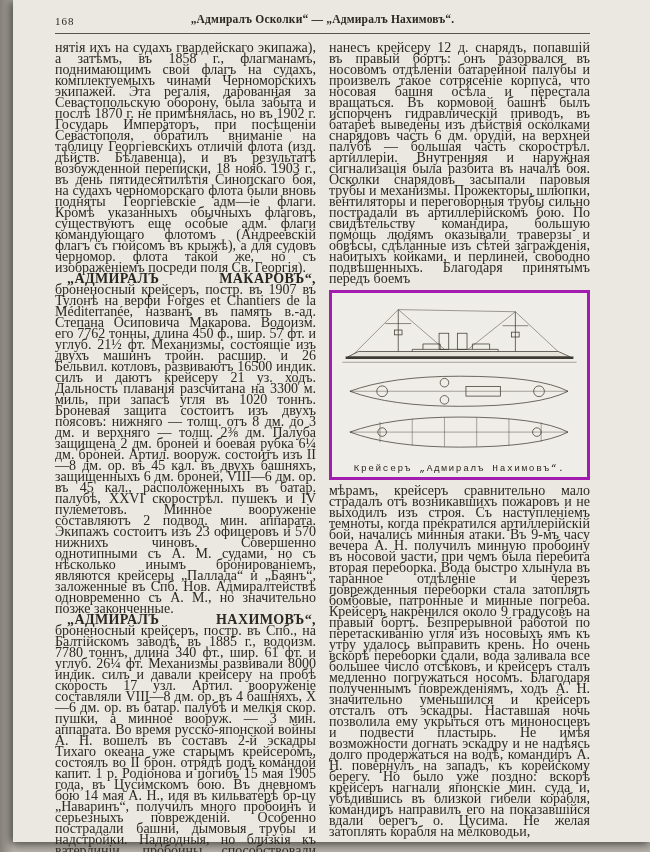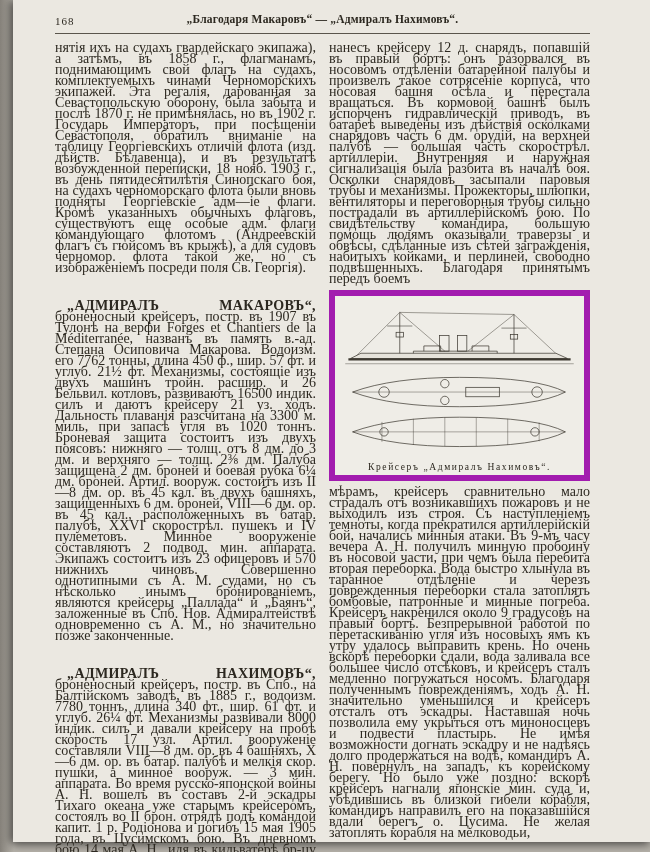--- a/index.html
+++ b/index.html
@@ -32,42 +32,43 @@
     font-weight: bold; font-size: 11.5px; letter-spacing: .2px;
   }
   .rule { border-top: 1px solid #5a554c; margin: 3px 0 8px; }
   .cols { display: flex; gap: 13px; }
   .col { width: 50%; }
   .para {
     margin: 0;
     font-size: 14px; line-height: 11px;
     text-align: justify;
   }
-  .para.indent { text-indent: 12px; margin-top: 27px; }
+  .para.indent { text-indent: 12px; }
   .lead { font-weight: bold; letter-spacing: .4px; }
   .figure {
-    margin: 6px 0 5px; border: 6px solid #a21caf;
+    margin: 6px 0 5px; border: 3px solid #a21caf;
     padding: 8px 5px 3px;
     background: #efede7;
+    font-family: Liberation Mono, monospace;
   }
   .figure svg { display: block; width: 100%; height: auto; }
   .caption {
     text-align: center; font-size: 9.5px;
     letter-spacing: 1.6px; margin-top: 3px; white-space: nowrap;
   }
 </style>
 </head>
 <body>
 
 <div class="scan">
   <div class="page">
 
     <div class="header">
       <span class="pagenum">168</span>
-      <span class="runtitle">„Благодаря Макаровъ“ — „Адмиралъ Нахимовъ“.</span>
+      <span class="runtitle">„Адмиралъ Осколки“ — „Адмиралъ Нахимовъ“.</span>
     </div>
     <div class="rule"></div>
 
     <div class="cols">
 
       <div class="col">
         <p class="para"><span>нятія ихъ на судахъ гвардейскаго экипажа), а затѣмъ, въ 1858 г., флагманамъ, поднимающимъ свой флагъ на судахъ, комплектуемыхъ чинами Черноморскихъ экипажей. Эта регалія, дарованная за Севастопольскую оборону, была забыта и послѣ 1870 г. не примѣнялась, но въ 1902 г. Государь Императоръ, при посѣщеніи Севастополя, обратилъ вниманіе на таблицу Георгіевскихъ отличій флота (изд. дѣйств. Бѣлавенца), и въ результатѣ возбужденной переписки, 18 нояб. 1903 г., въ день пятидесятилѣтія Синопскаго боя, на судахъ черноморскаго флота были вновь подняты Георгіевскіе адм—іе флаги. Кромѣ указанныхъ обычныхъ флаговъ, существуютъ еще особые адм. флаги командующаго флотомъ (Андреевскій флагъ съ гюйсомъ въ крыжѣ), а для судовъ черномор. флота такой же, но съ изображеніемъ посреди поля Св. Георгія).</span></p>
         <p class="para indent"><b class="lead">„АДМИРАЛЪ МАКАРОВЪ“,</b><span> броненосный крейсеръ, постр. въ 1907 въ Тулонѣ на верфи Forges et Chantiers de la Méditerranée, названъ въ память в.-ад. Степана Осиповича Макарова. Водоизм. его 7762 тонны, длина 450 ф., шир. 57 фт. и углуб. 21½ фт. Механизмы, состоящіе изъ двухъ машинъ тройн. расшир. и 26 Бельвил. котловъ, развиваютъ 16500 индик. силъ и даютъ крейсеру 21 уз. ходъ. Дальность плаванія разсчитана на 3300 м. миль, при запасѣ угля въ 1020 тоннъ. Броневая защита состоитъ изъ двухъ поясовъ: нижняго — толщ. отъ 8 дм. до 3 дм. и верхняго — толщ. 2⅜ дм. Палуба защищена 2 дм. броней и боевая рубка 6¼ дм. броней. Артил. вооруж. состоитъ изъ II—8 дм. ор. въ 45 кал. въ двухъ башняхъ, защищенныхъ 6 дм. броней, VIII—6 дм. ор. въ 45 кал., расположенныхъ въ батар. палубѣ, XXVI скорострѣл. пушекъ и IV пулеметовъ. Минное вооруженіе составляютъ 2 подвод. мин. аппарата. Экипажъ состоитъ изъ 23 офицеровъ и 570 нижнихъ чиновъ. Совершенно однотипными съ А. М. судами, но съ нѣсколько инымъ бронированіемъ, являются крейсеры „Паллада“ и „Баянъ“, заложенные въ Спб. Нов. Адмиралтействѣ одновременно съ А. М., но значительно позже законченные.</span></p>
         <p class="para indent"><b class="lead">„АДМИРАЛЪ НАХИМОВЪ“,</b><span> броненосный крейсеръ, постр. въ Спб., на Балтійскомъ заводѣ, въ 1885 г., водоизм. 7780 тоннъ, длина 340 фт., шир. 61 фт. и углуб. 26¼ фт. Механизмы развивали 8000 индик. силъ и давали крейсеру на пробѣ скорость 17 узл. Артил. вооруженіе составляли VIII—8 дм. ор. въ 4 башняхъ, X—6 дм. ор. въ батар. палубѣ и мелкія скор. пушки, а минное вооруж. — 3 мин. аппарата. Во время русско-японской войны А. Н. вошелъ въ составъ 2-й эскадры Тихаго океана уже старымъ крейсеромъ, состоялъ во II брон. отрядѣ подъ командой капит. 1 р. Родіонова и погибъ 15 мая 1905 года, въ Цусимскомъ бою. Въ дневномъ бою 14 мая А. Н., идя въ кильватерѣ бр-цу „Наваринъ“, получилъ много пробоинъ и серьезныхъ поврежденій. Особенно пострадали башни, дымовыя трубы и надстройки. Надводныя, но близкія къ ватерлиніи, пробоины способствовали впослѣдствіи потопленію корабля, когда онъ получилъ крень отъ минной пробоины. Палуба А. Н. была пробита во многихъ мѣстахъ. Очень серьезныя поврежденія</span></p>
       </div>

